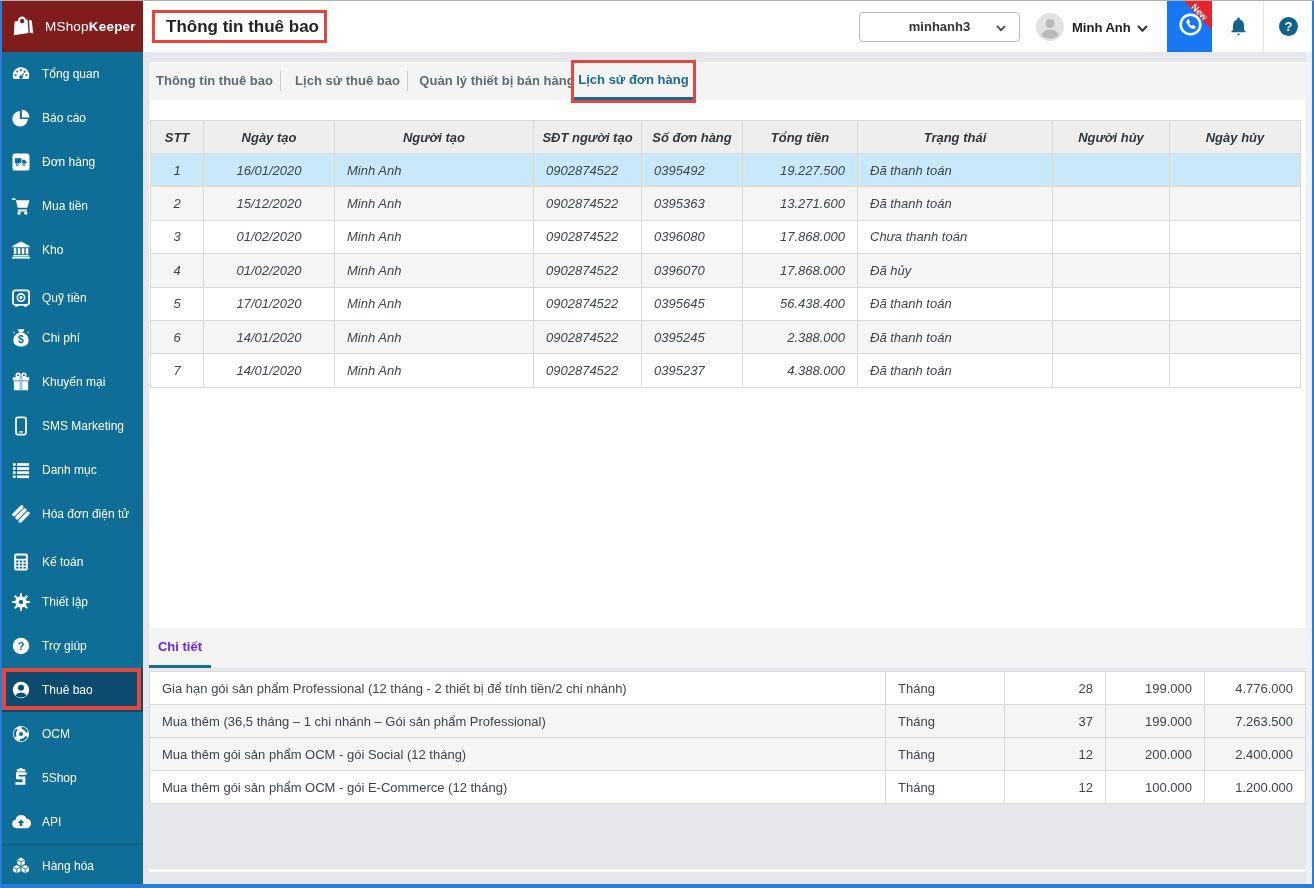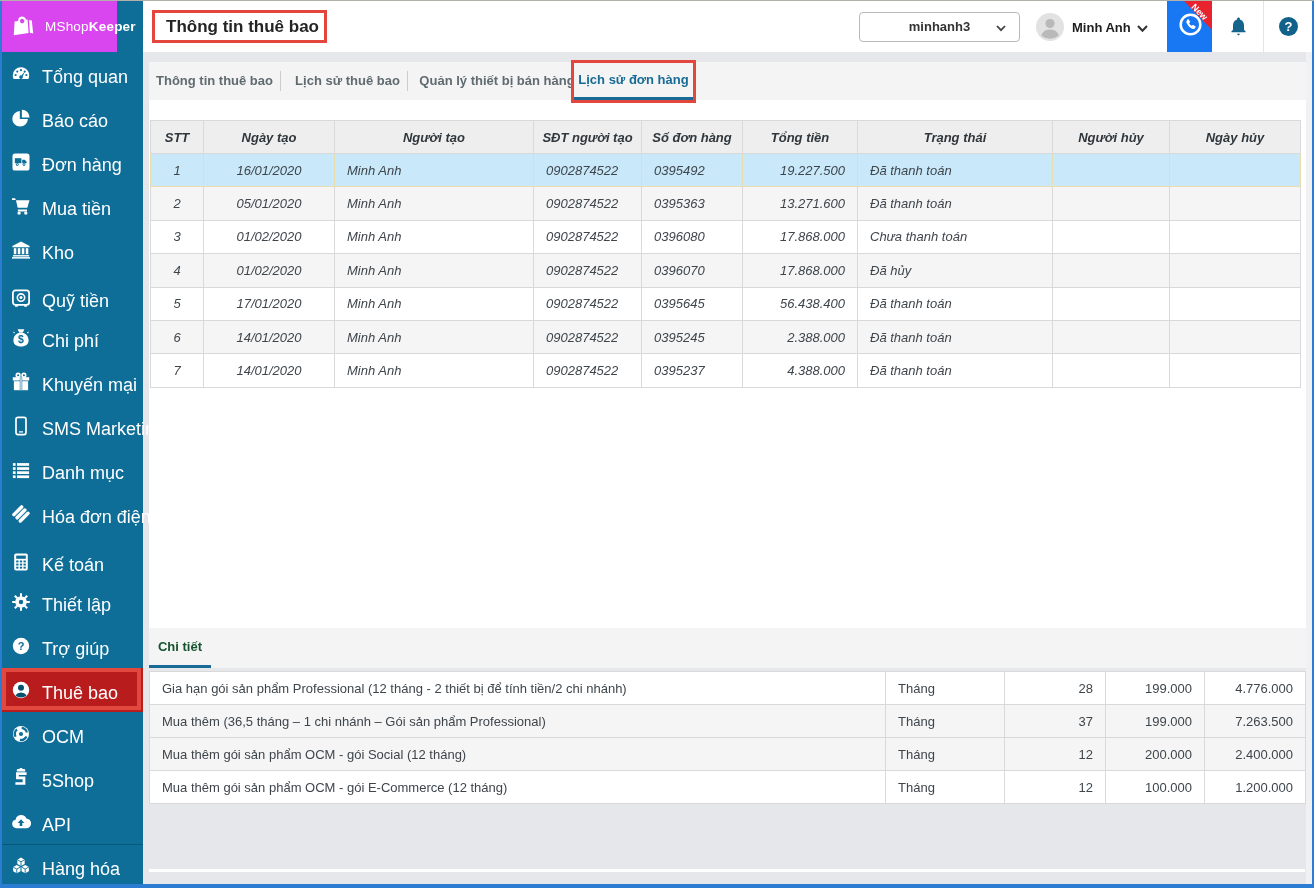--- a/index.html
+++ b/index.html
@@ -6,27 +6,27 @@
 html,body { width:1314px; height:888px; }
 body { font-family:"Liberation Sans", sans-serif; position:relative; background:#e6e7ea; overflow:hidden; }
 .abs { position:absolute; }
 
 #topline { left:0; top:0; width:1314px; height:1px; background:#b3b0aa; }
 #lbord { left:0; top:1px; width:2px; height:887px; background:#2b7cd3; }
 #rbord { left:1312px; top:1px; width:2px; height:887px; background:#2b7cd3; }
 #bbord { left:0; top:884px; width:1314px; height:4px; background:#2b7cd3; }
 
 #sidebar { left:2px; top:1px; width:141px; height:883px; background:#0e6e98; }
-#sbhead { left:2px; top:1px; width:115px; height:51px; background:#d946ef; }
+#sbhead { left:2px; top:1px; width:141px; height:51px; background:#7f1d1d; }
 #sbhead svg { position:absolute; left:10px; top:15px; }
 #sbhead .lg { position:absolute; left:43px; top:18px; font-size:13.5px; color:#fff; letter-spacing:0.2px; }
 .mi { position:absolute; left:2px; width:141px; height:44px; color:#fff; }
 .mi svg { position:absolute; left:9px; top:12px; }
-.mi span { position:absolute; left:40px; top:15px; font-size:18px; white-space:nowrap; }
-#sel { background:#b91c1c; }
+.mi span { position:absolute; left:40px; top:15px; font-size:12px; white-space:nowrap; }
+#sel { background:#0c4a6e; }
 #selbox { left:2px; top:668px; width:139px; height:42px; border:4px solid #e2483d; }
 #sbdiv { left:2px; top:844px; width:141px; height:1px; background:#0a5878; }
 
 #topbar { left:143px; top:1px; width:1169px; height:51px; background:#fff; }
 #titlebox { left:152px; top:10px; width:175px; height:33px; border:3px solid #e2463c; font-size:17px; font-weight:bold; color:#242424; line-height:27px; padding-left:11px; white-space:nowrap; }
 #selbx { left:859px; top:12px; width:161px; height:30px; border:1px solid #b9b9b9; border-radius:4px; font-size:13px; color:#333; text-align:center; line-height:28px; font-weight:bold;}
 #selbx svg { position:absolute; right:12px; top:9px; }
 #avatar { left:1036px; top:13px; width:28px; height:28px; border-radius:50%; background:#e2e2e2; overflow:hidden; }
 #uname { left:1072px; top:20px; font-size:13px; font-weight:bold; color:#1d1d1d; }
 #uchev { left:1136px; top:21px; }
@@ -53,21 +53,21 @@
 td { height:33px; color:#3e454b; background:#fff; padding:0 12px; }
 #mtable td { height:33.4px; }
 tr.g td { background:#f5f5f5; }
 #mtable tr.hl td { background:#c9e9fb; border-color:#e8ddae; }
 .al { text-align:left; padding:0 12px; }
 .ar { text-align:right; }
 .ac { text-align:center; }
 #dtable { position:absolute; left:149px; top:671px; width:1156px; }
 
 #chibar { left:149px; top:628px; width:1157px; height:40px; background:#f4f4f4; }
-#chitab { left:149px; top:628px; width:62px; height:40px; border-bottom:3px solid #176b95; text-align:center; line-height:38px; font-size:13px; font-weight:bold; color:#14532d; }
+#chitab { left:149px; top:628px; width:62px; height:40px; border-bottom:3px solid #176b95; text-align:center; line-height:38px; font-size:13px; font-weight:bold; color:#6d28d9; }
 #wstrip { left:149px; top:869px; width:1156px; height:3px; background:#fff; }
 #scroll { left:1306px; top:52px; width:6px; height:832px; background:#f1f1f4; }
 </style>
 </head>
 <body>
 <div class="abs" id="sidebar"></div>
 <div class="abs" id="sbdiv"></div>
 <div class="abs" id="sbhead">
   <svg width="24" height="22" viewBox="0 0 24 22">
       <path fill="#fff" fill-rule="evenodd" d="M2.6 5.6 L6.1 5 C5.9 2.5 7.6 0.7 9.8 0.6 C12 0.5 13.8 2.1 14 3.7 L15.6 3.4 L16.6 16.9 L1.8 19.2 Z M8 5.2 C7.9 3.9 8.8 2.8 10 2.75 C11.2 2.7 12.2 3.7 12.3 5 C12.4 6.2 11.5 7.3 10.3 7.35 C9.1 7.4 8.1 6.4 8 5.2 Z"></path>
@@ -346,21 +346,21 @@
         <td class="al">Minh Anh</td>
         <td class="al">0902874522</td>
         <td class="al">0395492</td>
         <td class="ar">19.227.500</td>
         <td class="al">Đã thanh toán</td>
         <td></td>
         <td></td>
       </tr>
 <tr class="g">
         <td class="ac">2</td>
-        <td class="ac">05/01/2020</td>
+        <td class="ac">15/12/2020</td>
         <td class="al">Minh Anh</td>
         <td class="al">0902874522</td>
         <td class="al">0395363</td>
         <td class="ar">13.271.600</td>
         <td class="al">Đã thanh toán</td>
         <td></td>
         <td></td>
       </tr>
 <tr>
         <td class="ac">3</td>

